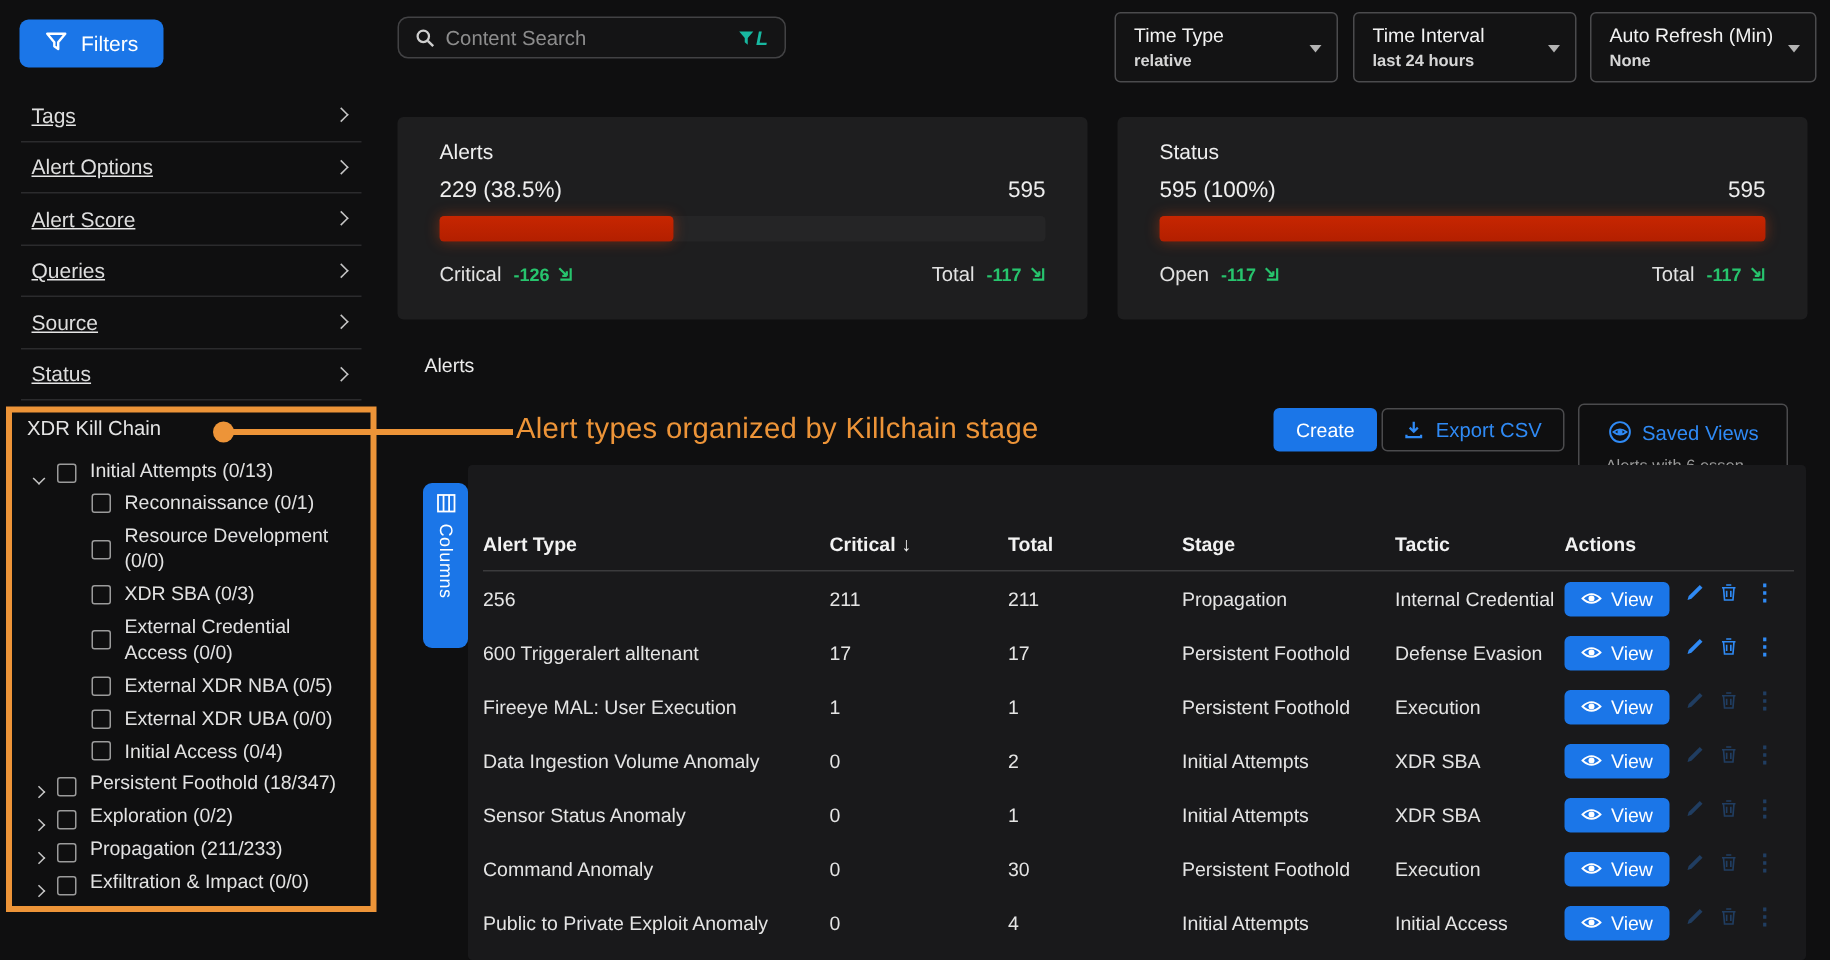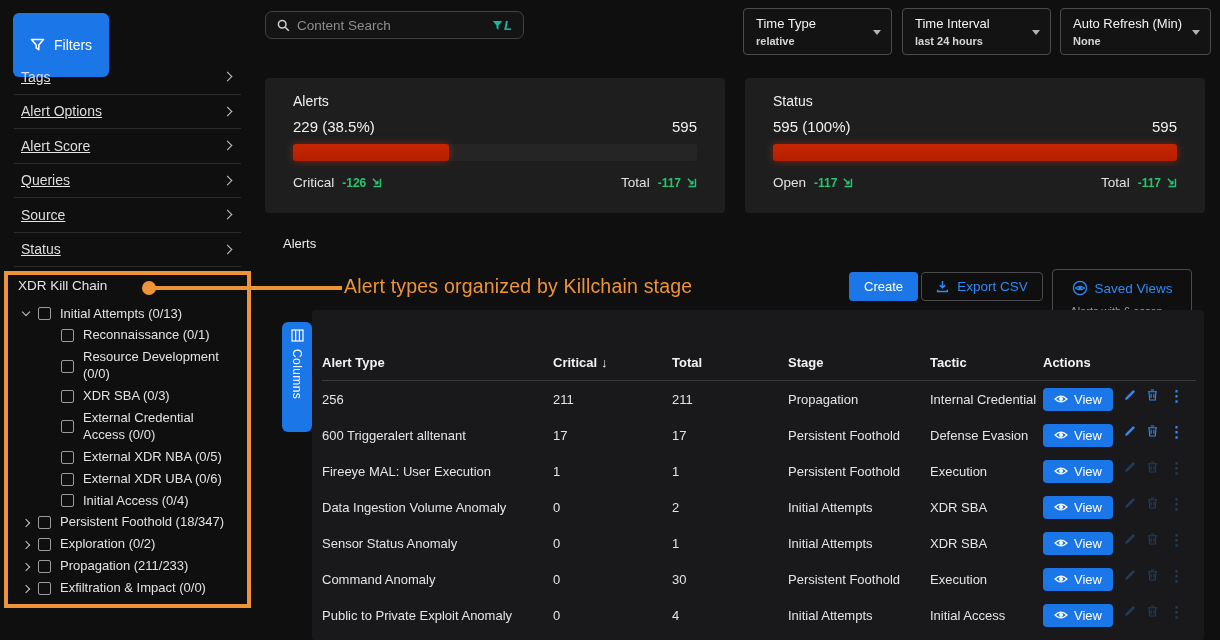--- a/index.html
+++ b/index.html
@@ -3,33 +3,33 @@
 <meta charset="utf-8">
 <style>
   * { box-sizing: border-box; margin: 0; padding: 0; }
   html,body { width:1220px; height:640px; }
   body {
     position: relative; overflow: hidden;
     background:#0f0f10; color:#e6e6e6;
     font-family:"Liberation Sans", sans-serif;
   }
   
-  .filters-btn{position:absolute;left:13px;top:13px;display:inline-flex;align-items:center;gap:9px;
-    background:#1b76e8;color:#fff;border:none;border-radius:6px;padding:24px 17px;font-size:14px;cursor:pointer;}
+  .filters-btn{position:absolute;left:13px;top:13px;display:inline-flex;gap:9px;
+    background:#1b76e8;color:#fff;border:none;border-radius:6px;padding:8px 17px;font-size:14px;cursor:pointer;}
   .nav{position:absolute;left:14px;top:60px;width:227px;text-decoration:underline;}
   .nav-item{height:34.5px;display:flex;align-items:center;justify-content:space-between;
     padding:0 10px 0 7px;border-bottom:1px solid #2b2b2d;font-size:14px;color:#dedede;cursor:pointer;}
   .chev{display:inline-block;width:7px;height:7px;border-right:1.8px solid #c6c6c6;border-bottom:1.8px solid #c6c6c6;}
   .chev-r{transform:rotate(-45deg);}
   .chev-down{transform:rotate(45deg);margin-top:-3px;}
   .chev-right{transform:rotate(-45deg);}
   .tree{position:absolute;left:14px;top:278px;width:234px;z-index:2;}
   .tree-title{font-size:13.5px;color:#e4e4e4;margin-bottom:10px;padding-left:4px;}
   .trow{display:flex;align-items:center;gap:9px;padding:2.5px 0;cursor:pointer;}
-  .trow.lvl1{margin-left:9px;}
+  .trow.lvl1{margin-left:9px;align-items:flex-end;}
   .trow.lvl2{margin-left:47px;}
   .trow .chev{width:6px;height:6px;flex-shrink:0;}
   .cbox{width:13px;height:13px;border:1.5px solid #9b9b9b;border-radius:2px;background:transparent;flex-shrink:0;}
   .tlabel{font-size:13px;line-height:1.3;color:#e2e2e2;}
   .lvl2 .tlabel{max-width:152px;}
   
   .anno-box{position:absolute;left:4px;top:271px;width:247px;height:337px;border:4px solid #ED9438;z-index:5;pointer-events:none;}
   .anno-dot{position:absolute;left:142px;top:281px;width:14px;height:14px;border-radius:50%;background:#ED9438;z-index:6;pointer-events:none;}
   .anno-line{position:absolute;left:150px;top:286px;width:192px;height:3.5px;background:#ED9438;z-index:6;pointer-events:none;}
   .anno-text{position:absolute;left:344px;top:275px;font-size:19.5px;color:#ED9438;z-index:6;pointer-events:none;letter-spacing:.2px;}
@@ -165,21 +165,21 @@
 
       <div class="trow lvl2">
 
         <span class="cbox"></span>
         <span class="tlabel">External XDR NBA (0/5)</span>
       </div>
 
       <div class="trow lvl2">
 
         <span class="cbox"></span>
-        <span class="tlabel">External XDR UBA (0/6)</span>
+        <span class="tlabel">External XDR UBA (0/0)</span>
       </div>
 
       <div class="trow lvl2">
 
         <span class="cbox"></span>
         <span class="tlabel">Initial Access (0/4)</span>
       </div>
 
       <div class="trow lvl1">
         <span class="chev chev-right"></span>

